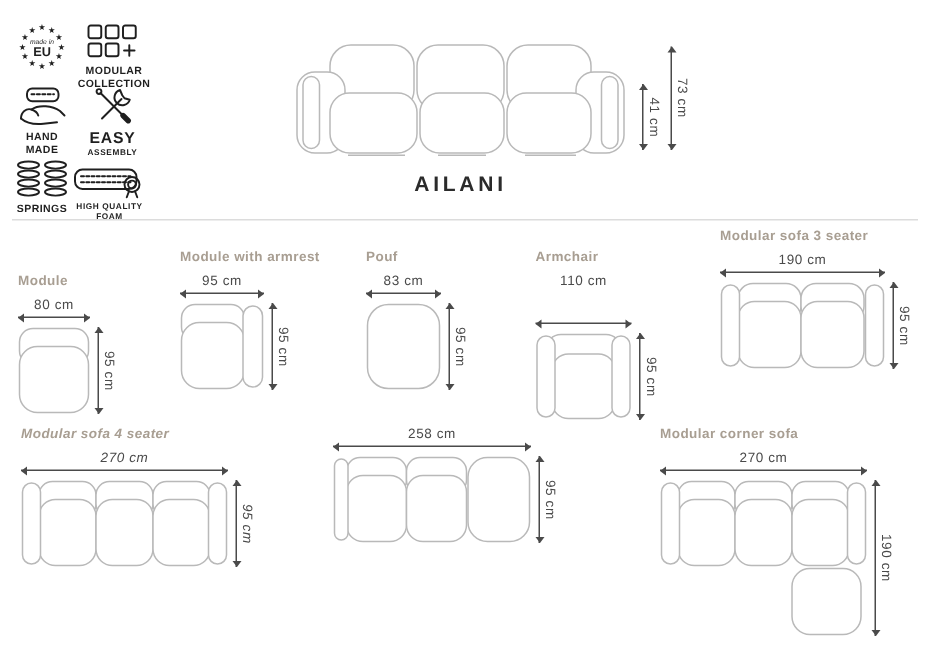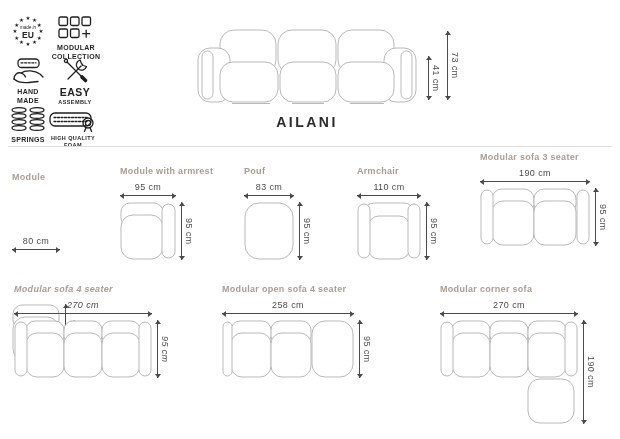--- a/index.html
+++ b/index.html
@@ -167,21 +167,21 @@
     <span class="vtext">41 cm</span>
   </div>
   <div class="vdim vdim-abs" style="left:447px;top:31px;height:69px;">
     <div class="varrow"></div>
     <span class="vtext">73 cm</span>
   </div>
 
   <div class="hero-title">AILANI</div>
   <div class="divider"></div>
 
-  <div class="card" style="left:12px;top:172px;gap:48px;">
+  <div class="card" style="left:12px;top:182px;">
     <div class="card-title">Module</div>
     <div class="hdim" style="width:48px;">
       <span>80 cm</span>
       <div class="harrow"></div>
     </div>
     <div class="draw-row">
       <svg class="draw" width="48" height="58">
         <rect class="ln" x="1" y="1" width="46" height="24" rx="9"></rect>
         <rect class="ln" x="1" y="13" width="46" height="44" rx="12"></rect>
       </svg>
@@ -223,21 +223,21 @@
       </svg>
       <div class="vdim" style="height:58px;">
         <div class="varrow"></div>
         <span class="vtext">95 cm</span>
       </div>
     </div>
   </div>
 
   <div class="card" style="left:357px;top:166px;">
     <div class="card-title">Armchair</div>
-    <div class="hdim" style="width:64px;">
+    <div class="hdim" style="width:64px;gap:20px;">
       <span>110 cm</span>
       <div class="harrow"></div>
     </div>
     <div class="draw-row">
       <svg class="draw" width="64" height="58">
         <rect class="ln" x="7" y="1" width="50" height="26" rx="10"></rect>
         <rect class="ln" x="11" y="14" width="42" height="43" rx="11"></rect>
         <rect class="ln" x="1" y="2" width="12" height="54" rx="6"></rect>
         <rect class="ln" x="51" y="2" width="12" height="54" rx="6"></rect>
       </svg>
@@ -288,21 +288,20 @@
         <rect class="ln" x="125" y="2" width="12" height="54" rx="6"></rect>
       </svg>
       <div class="vdim" style="height:58px;">
         <div class="varrow"></div>
         <span class="vtext">95 cm</span>
       </div>
     </div>
   </div>
 
   <div class="card" style="left:222px;top:284px;">
-    <div class="card-title">Modular open sofa 4 seater</div>
     <div class="hdim" style="width:132px;">
       <span>258 cm</span>
       <div class="harrow"></div>
     </div>
     <div class="draw-row">
       <svg class="draw" width="132" height="58">
         <rect class="ln" x="9" y="1" width="40" height="24" rx="9"></rect>
         <rect class="ln" x="49" y="1" width="40" height="24" rx="9"></rect>
         <rect class="ln" x="9" y="13" width="40" height="44" rx="11"></rect>
         <rect class="ln" x="49" y="13" width="40" height="44" rx="11"></rect>

